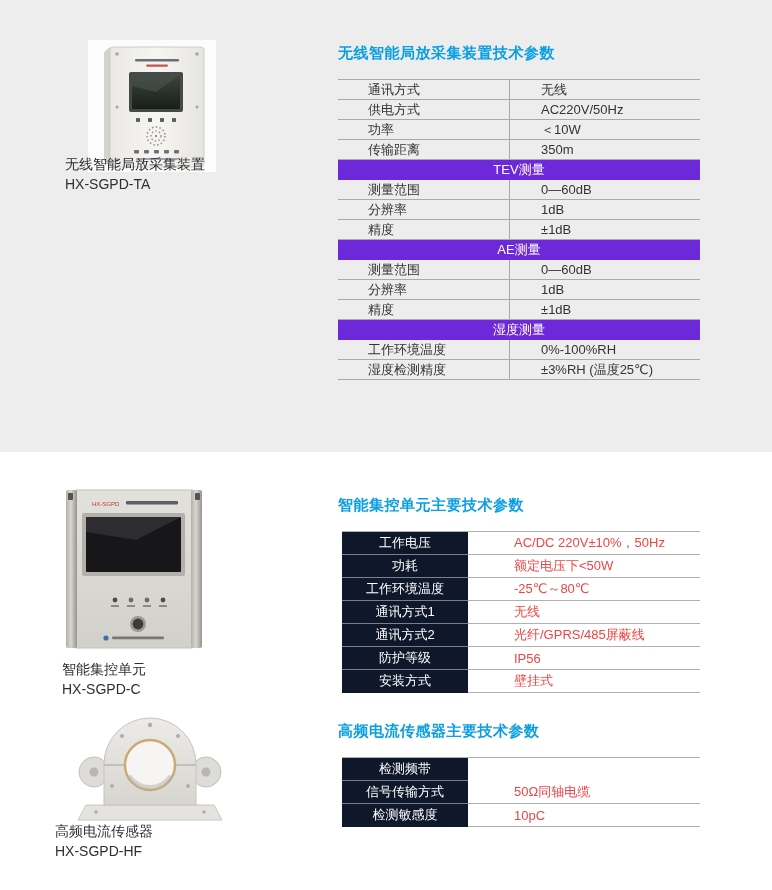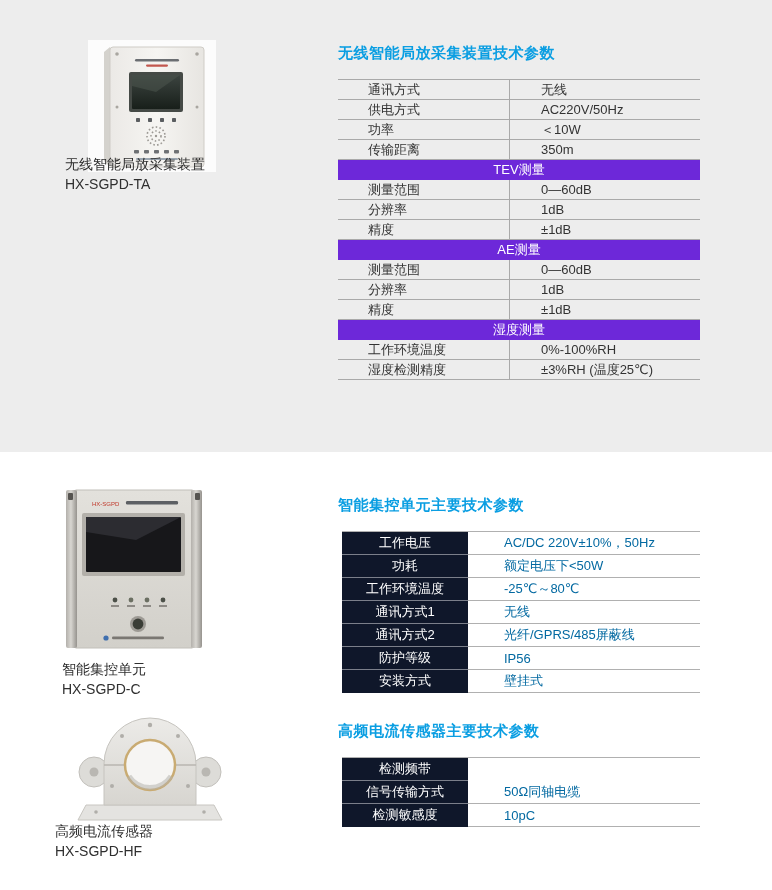--- a/index.html
+++ b/index.html
@@ -25,21 +25,21 @@
   .t1-value { flex:1; display:flex; align-items:center; padding-left:31px; }
   .t1-head { height:20px; background:#6d28d9; color:#ffffff; text-align:center; line-height:20px; font-size:13px; }
 
   
   .spec2 { position:absolute; left:342px; width:358px; border-top:1px solid #b0b0b0; }
   #table2 { top:531px; }
   #table3 { top:757px; }
   .t2-row { display:flex; height:23px; }
   .t2-label { width:126px; background:#0f172a; color:#ffffff; font-size:13px; display:flex; align-items:center; justify-content:center; border-bottom:1px solid rgba(255,255,255,0.45); }
   .t2-row:last-child .t2-label { border-bottom:1px solid rgba(255,255,255,0); }
-  .t2-value { flex:1; font-size:13px; color:#0369a1; display:flex; align-items:center; padding-left:36px; border-bottom:1px solid #b0b0b0; }
+  .t2-value { flex:1; font-size:13px; color:#ef4444; display:flex; align-items:center; padding-left:46px; border-bottom:1px solid #b0b0b0; }
 
   .photo { position:absolute; }
   #photo1-bg { position:absolute; left:88px; top:40px; width:128px; height:132px; background:#fcfcfc; }
   #photo1 { left:96px; top:44px; }
   #photo2 { left:66px; top:488px; }
   #photo3 { left:70px; top:708px; }
 </style>
 </head>
 <body>
 

